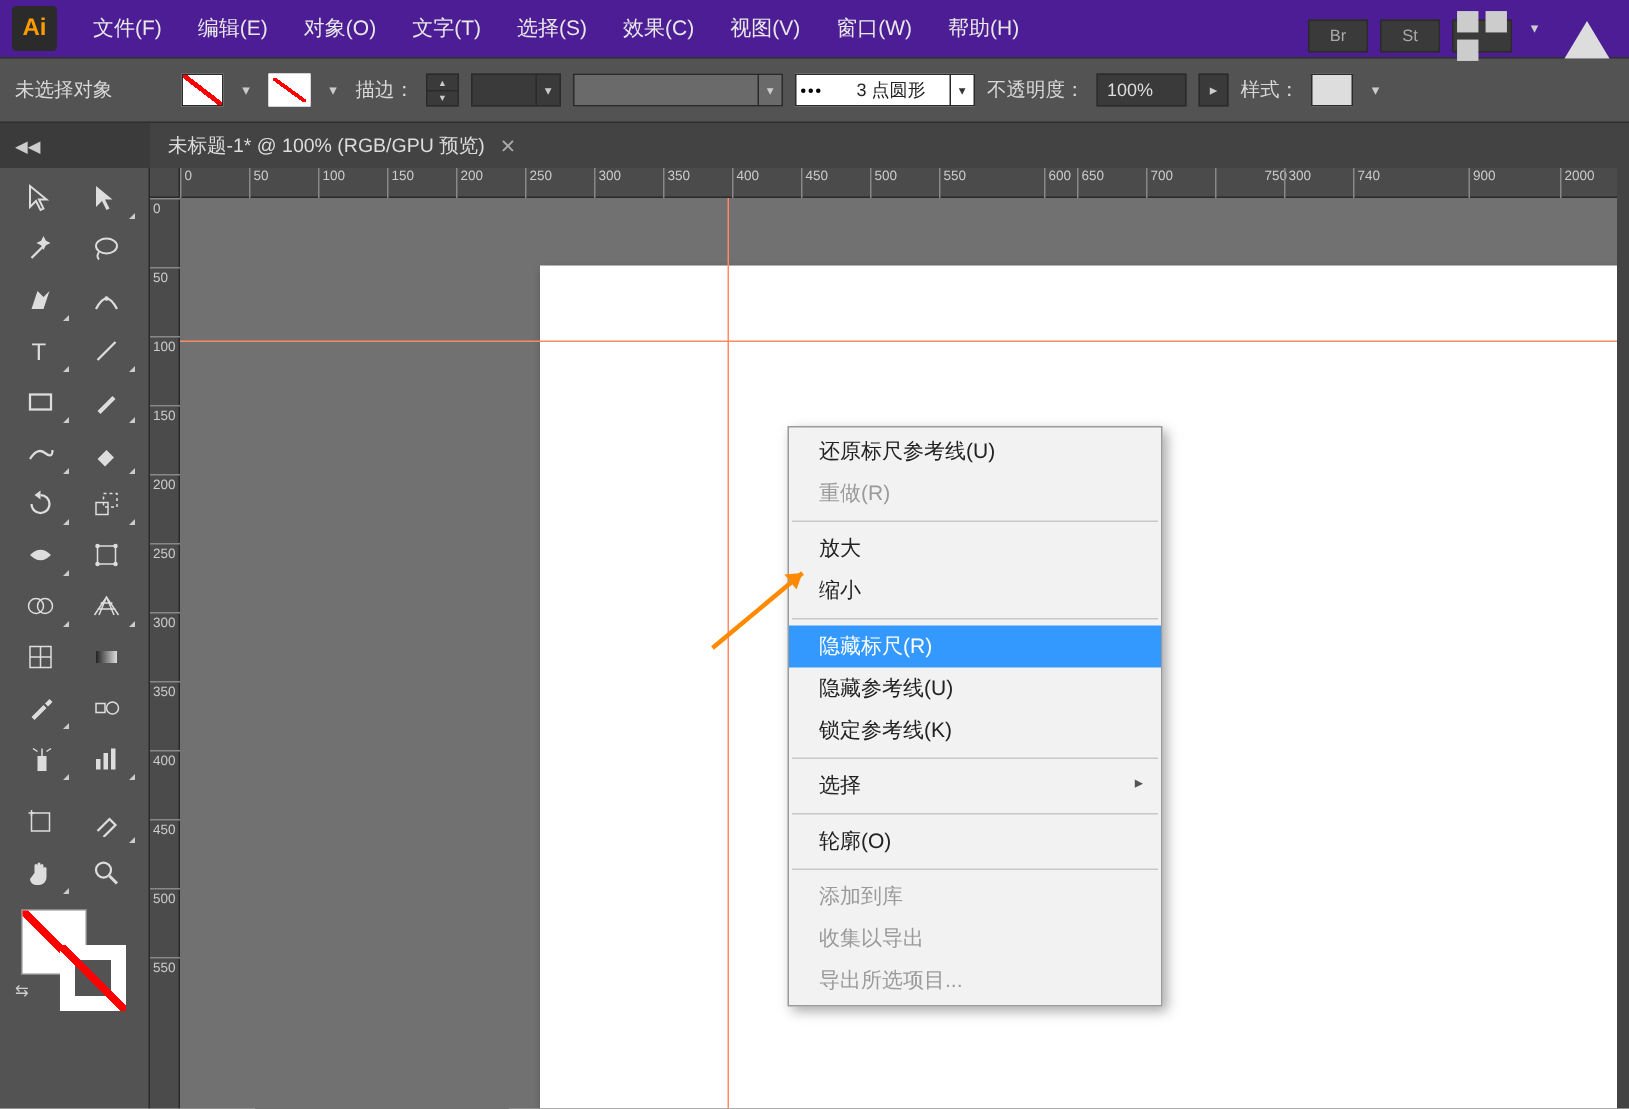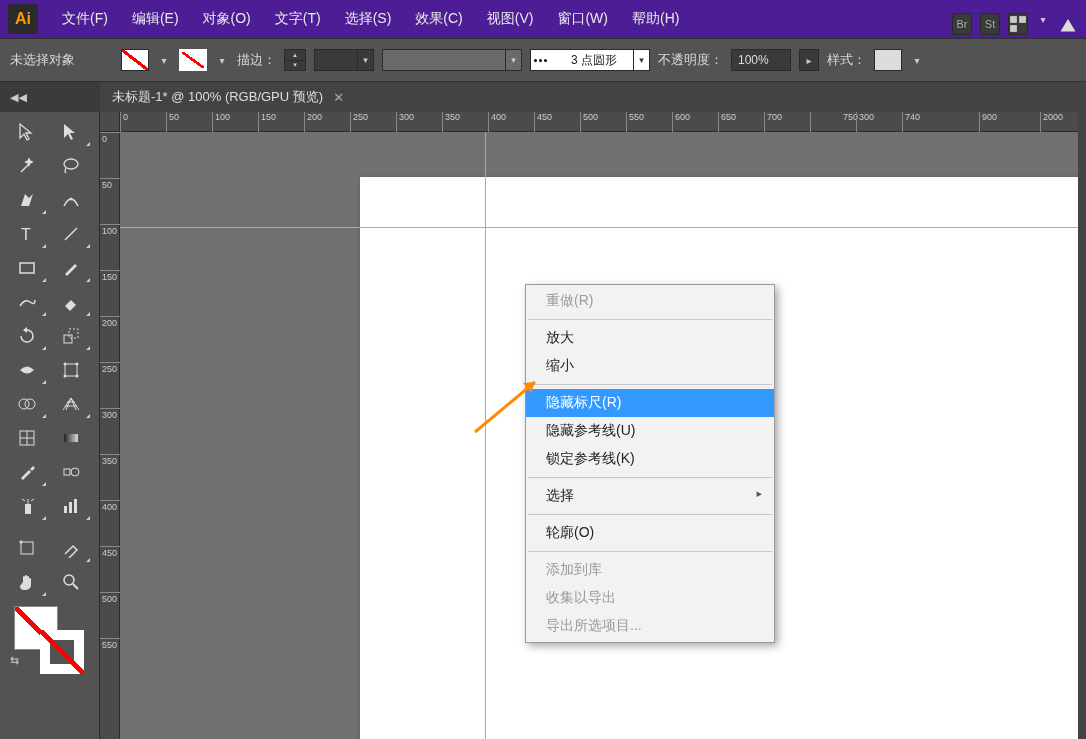--- a/index.html
+++ b/index.html
@@ -3,21 +3,21 @@
 <meta charset="utf-8">
 <style>
 * { margin:0; padding:0; box-sizing:border-box; font-family:"Microsoft YaHei",sans-serif; user-select:none; }
 body { background:#535353; width:1086px; height:739px; overflow:hidden; position:relative; }
 
 
 .menubar { height:38px; background:#4c1d95; display:flex; align-items:center; padding:0 8px; gap:4px; }
 .ai-logo { width:30px; height:30px; background:#2b2b2b; color:#ff9a00; font-weight:bold; font-size:16px; display:flex; align-items:center; justify-content:center; border-radius:3px; margin-right:10px; }
 .menu-item { color:#e8e8e8; font-size:14px; padding:6px 10px; cursor:default; }
 .menubar-right { margin-left:auto; display:flex; gap:8px; align-items:center; }
-.mb-btn { width:20px; height:22px; background:#3a3a3a; color:#aaa; font-size:11px; display:flex; align-items:center; justify-content:center; border:1px solid #2a2a2a;margin-top:10px; }
+.mb-btn { width:40px; height:22px; background:#3a3a3a; color:#aaa; font-size:11px; display:flex; align-items:center; justify-content:center; border:1px solid #2a2a2a;margin-top:10px; }
 
 
 .controlbar { height:44px; background:#535353; border-top:1px solid #2f2f2f; border-bottom:1px solid #2f2f2f; display:flex; align-items:center; padding:0 10px; gap:8px; }
 .ctrl-label { color:#d8d8d8; font-size:13px; }
 .swatch { width:28px; height:22px; background:#fff; border:1px solid #2a2a2a; position:relative; }
 .swatch.none::after { content:""; position:absolute; left:0; top:0; right:0; bottom:0; background:linear-gradient(to top right,transparent 45%,red 45%,red 55%,transparent 55%); }
 .chev { width:14px; height:22px; color:#ccc; display:flex; align-items:center; justify-content:center; font-size:10px; }
 .spinner { width:22px; height:22px; background:#3a3a3a; border:1px solid #2a2a2a; display:flex; flex-direction:column;}
 .spinner span{flex:1;display:flex;align-items:center;justify-content:center;color:#ccc;font-size:7px;border-bottom:1px solid #2a2a2a;}
 .spinner span:last-child{border:none;}
@@ -384,21 +384,21 @@
         <div class="tick" style="left: 92px;">100</div>
         <div class="tick" style="left: 138px;">150</div>
         <div class="tick" style="left: 184px;">200</div>
         <div class="tick" style="left: 230px;">250</div>
         <div class="tick" style="left: 276px;">300</div>
         <div class="tick" style="left: 322px;">350</div>
         <div class="tick" style="left: 368px;">400</div>
         <div class="tick" style="left: 414px;">450</div>
         <div class="tick" style="left: 460px;">500</div>
         <div class="tick" style="left: 506px;">550</div>
-        <div class="tick" style="left: 552px; text-align: right;">600</div>
+        <div class="tick" style="left: 576px; text-align: right;">600</div>
         <div class="tick" style="left: 598px;">650</div>
         <div class="tick" style="left: 644px;">700</div>
         <div class="tick" style="left: 690px; padding-left: 32px;">750</div>
         <div class="tick" style="left: 736px;">300</div>
         <div class="tick" style="left: 782px;">740</div>
         <div class="tick" style="left: 859px;">900</div>
         <div class="tick" style="left: 874px; margin-top: 24px;">950</div>
         <div class="tick" style="left: 920px;">2000</div>
       </div>
     <div class="ruler-v" id="rv">
@@ -415,20 +415,21 @@
         <div class="tick" style="top: 460px;">500</div>
         <div class="tick" style="top: 506px;">550</div>
       </div>
     <div class="gray-area">
       <div class="artboard"></div>
     </div>
     <div class="guide-h" style="top:115px;"></div>
     <div class="guide-v" style="left:385px;"></div>
 
     <div class="ctx" style="left:425px;top:172px;">
+      <div class="it">还原标尺参考线(U)</div>
       <div class="it disabled">重做(R)</div>
       <div class="sep"></div>
       <div class="it">放大</div>
       <div class="it">缩小</div>
       <div class="sep"></div>
       <div class="it hi">隐藏标尺(R)</div>
       <div class="it">隐藏参考线(U)</div>
       <div class="it">锁定参考线(K)</div>
       <div class="sep"></div>
       <div class="it sub">选择</div>

